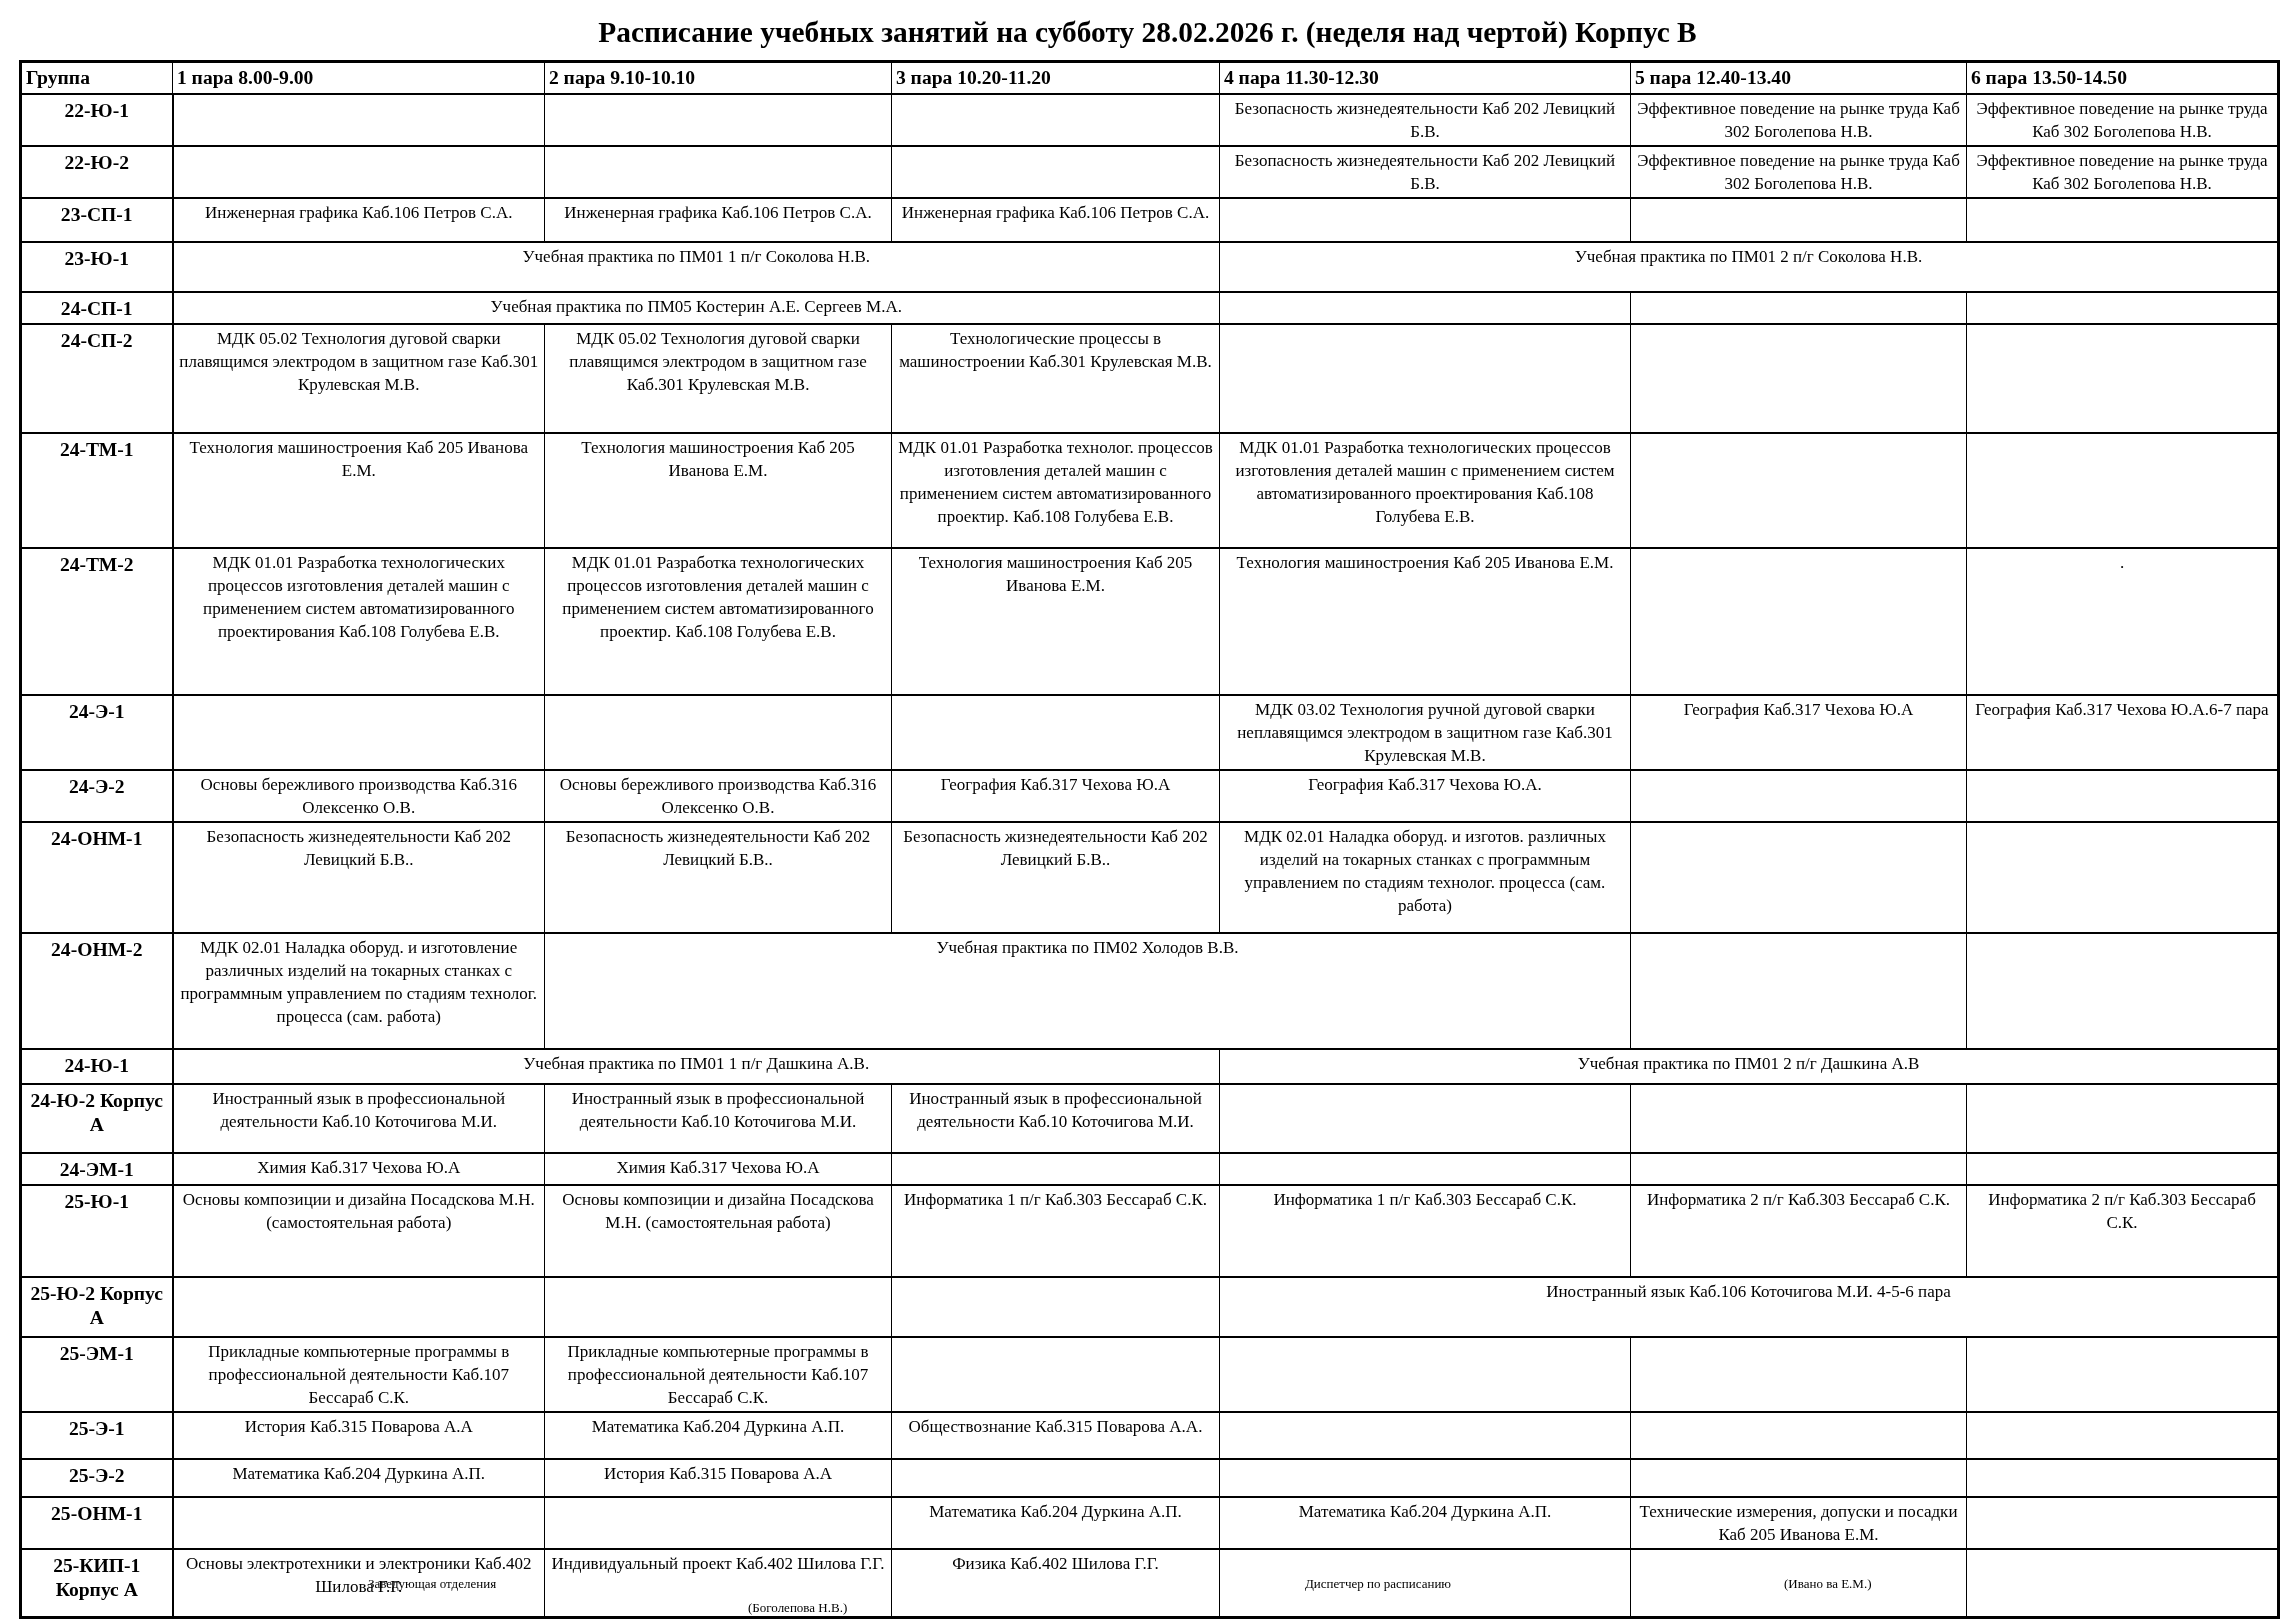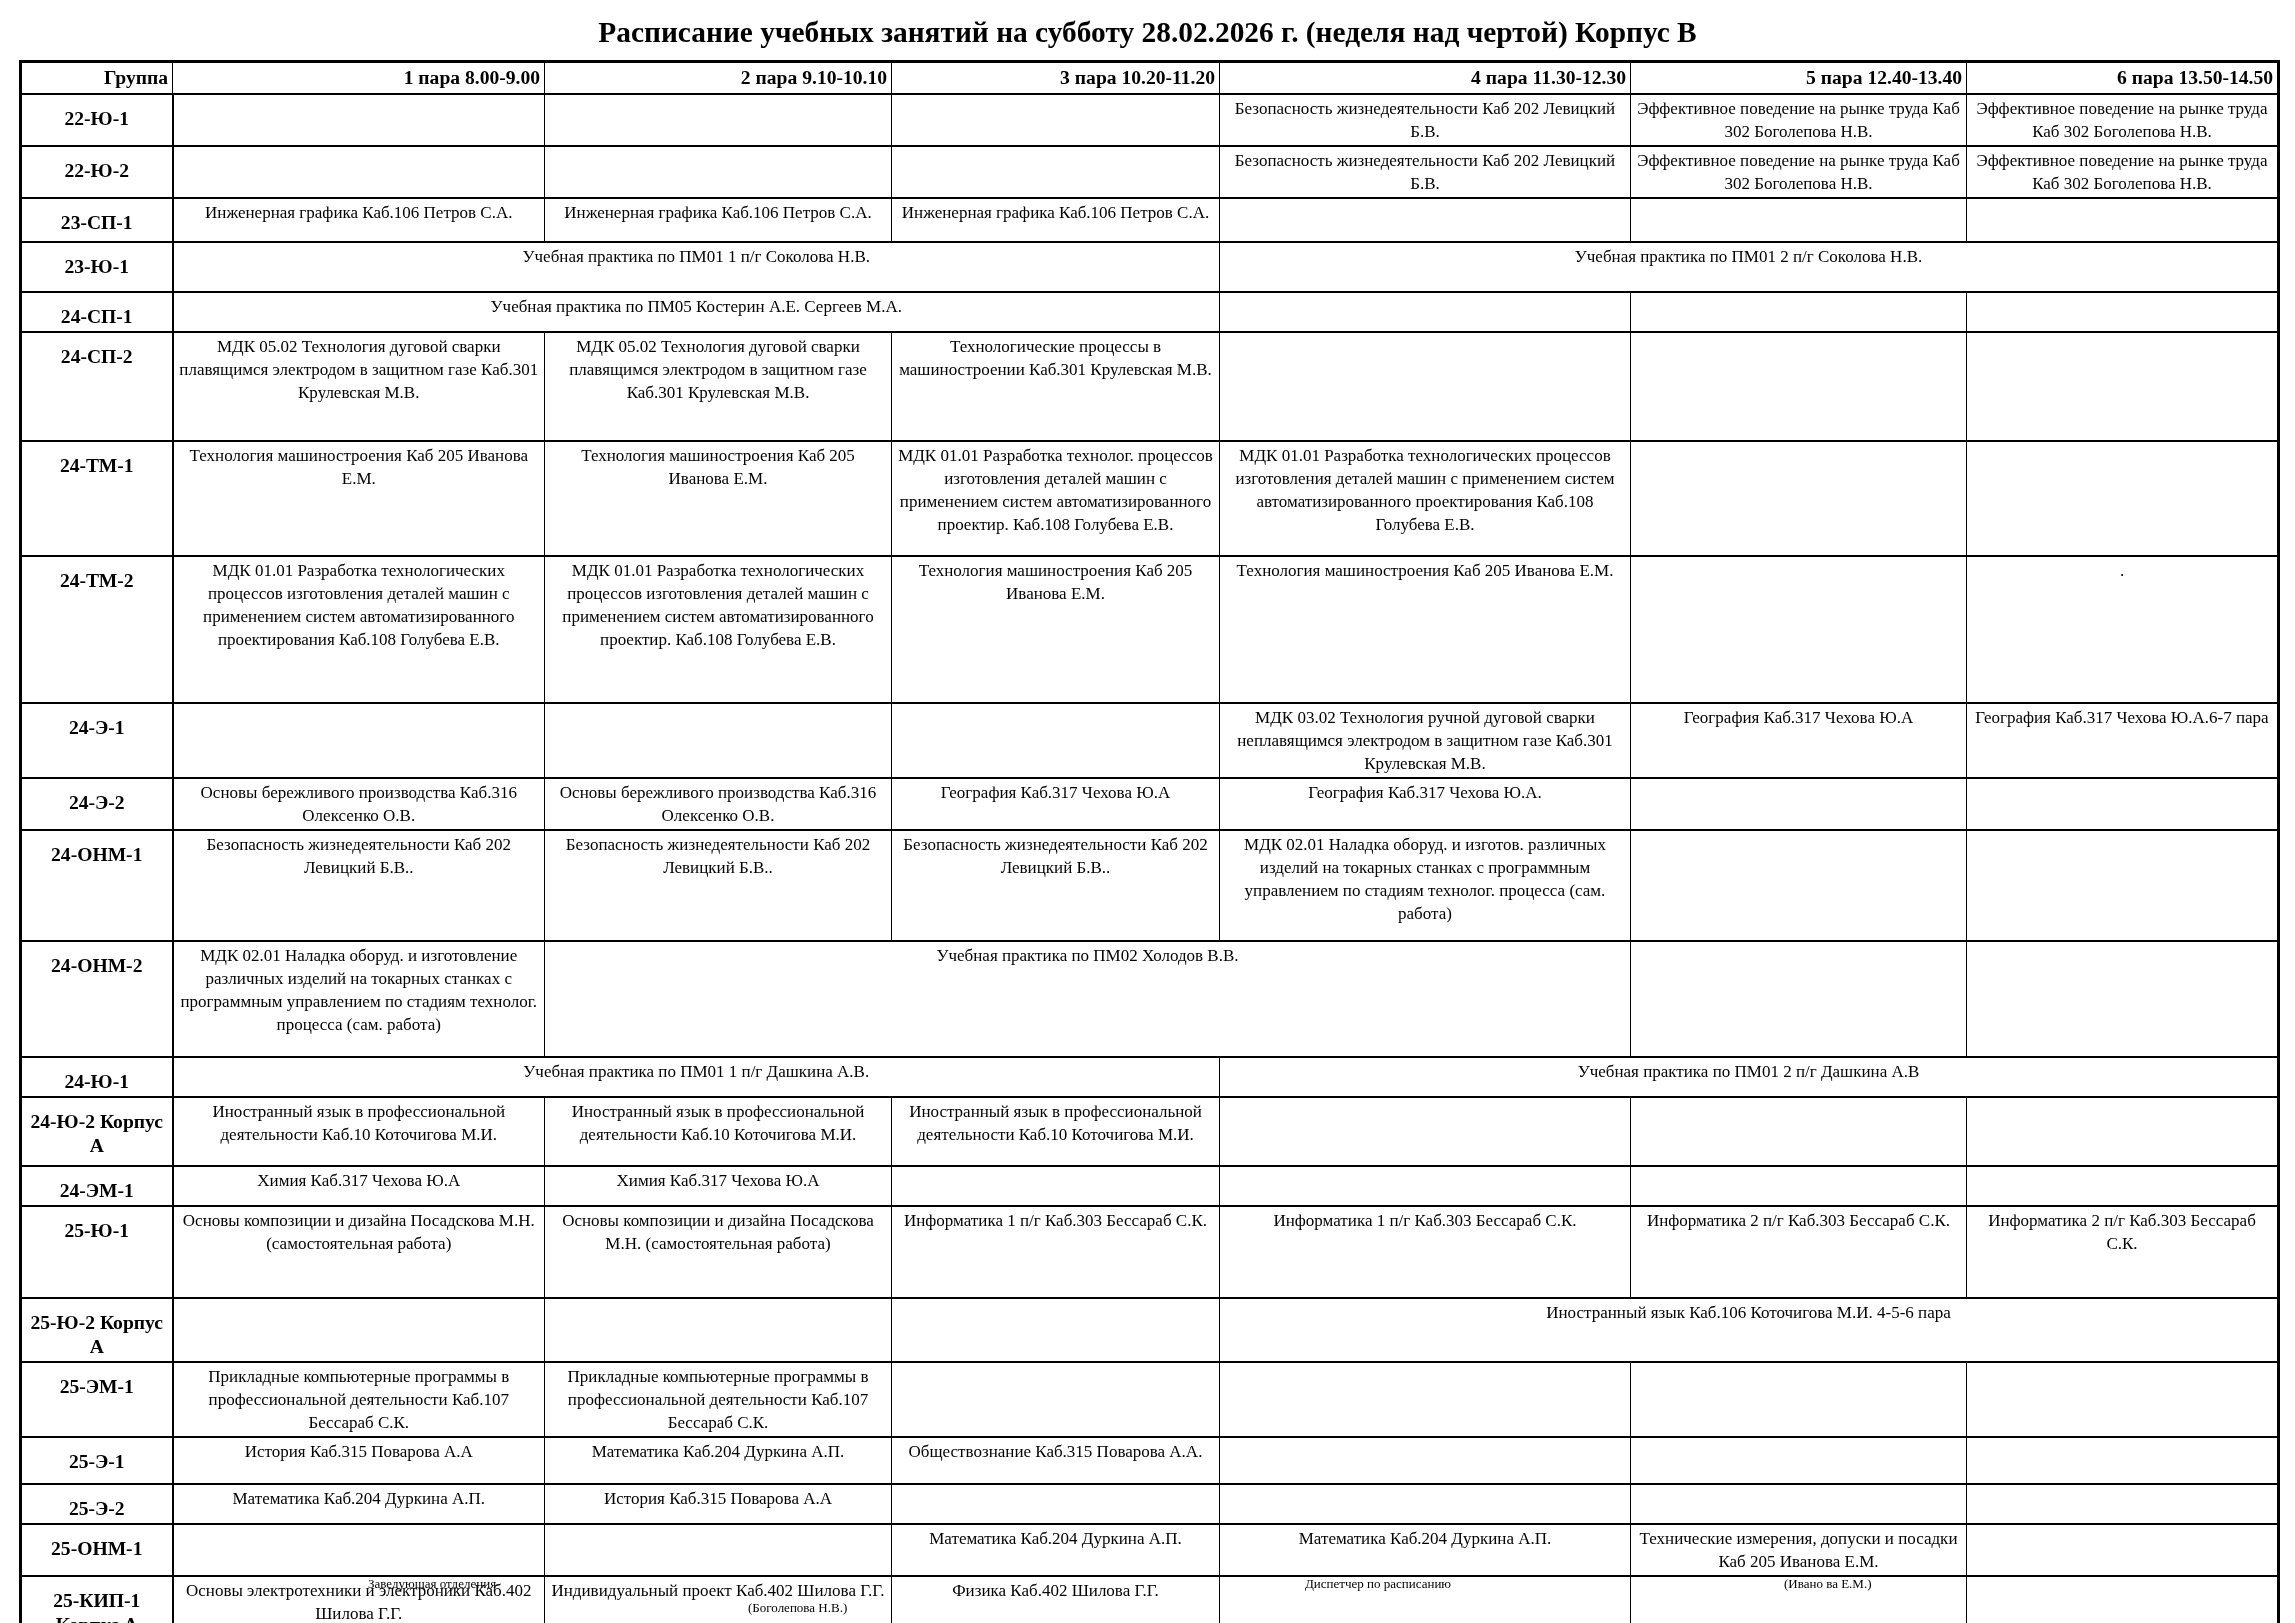--- a/index.html
+++ b/index.html
@@ -26,37 +26,37 @@
   .schedule th, .schedule td{
     border-left:1.3px solid #000;
     border-right:1.3px solid #000;
     border-top:2.6px solid #000;
     border-bottom:2.6px solid #000;
     overflow:hidden;
   }
   .schedule th{
     font-size:19.6px;
     font-weight:bold;
-    text-align:right;
+    text-align:left;
     vertical-align:middle;
     padding:1.3px 3.9px;
   }
   .schedule td{
     font-size:17px;
     line-height:23px;
     text-align:center;
     vertical-align:top;
     padding:2px 5.2px;
   }
   .schedule td.group{
     font-weight:bold;
     font-size:19.6px;
     line-height:24px;
     border-right:2.6px solid #000;
-    padding-top:12px;
+    padding-top:4px;
   }
   .schedule td.merged{
     vertical-align:top;
   }
   .footer{
     position:absolute;
     left:0; top:1576px;
     width:2295px;
     height:33px;
     font-size:13px;

